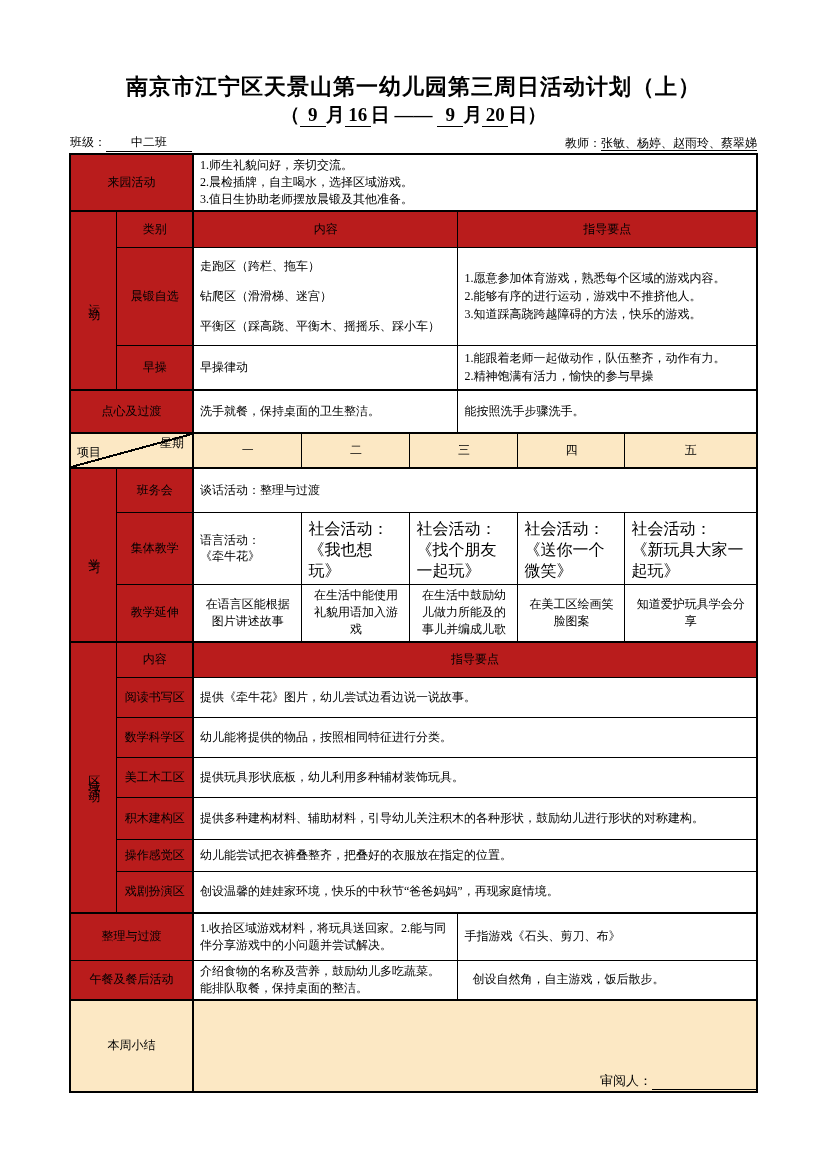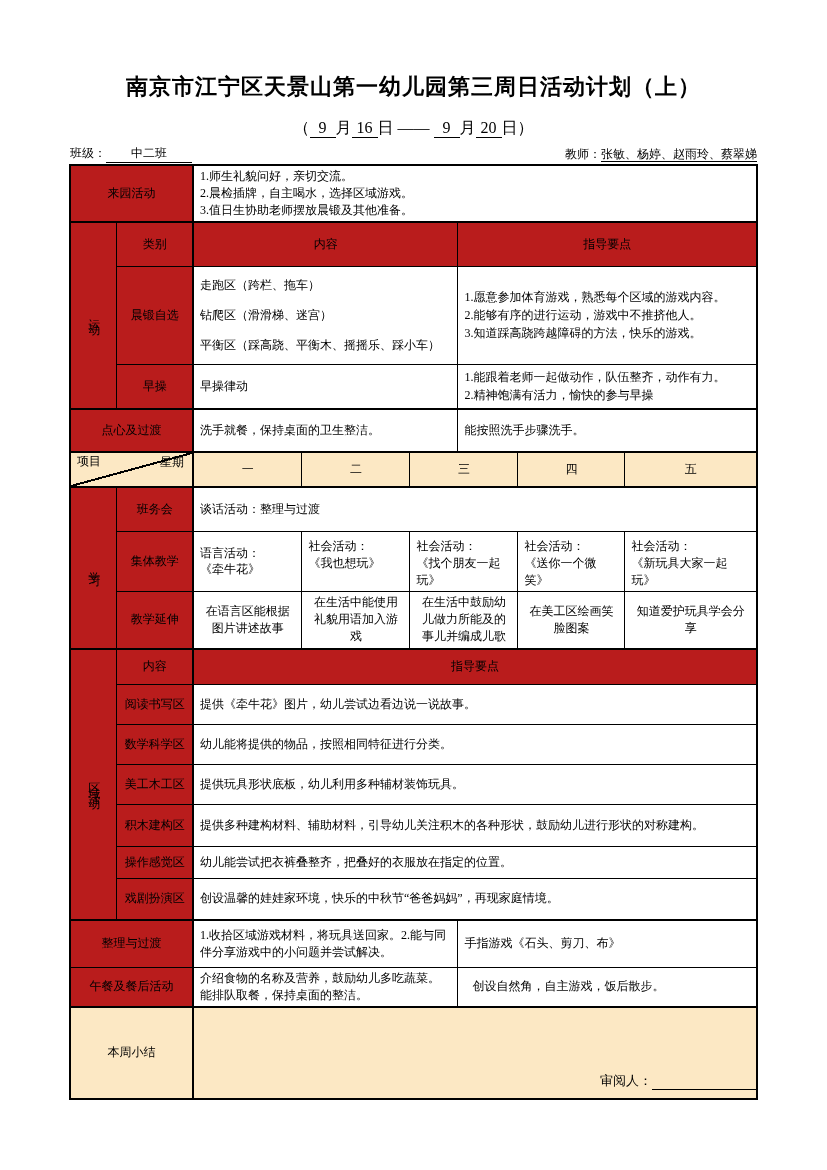--- a/index.html
+++ b/index.html
@@ -1,38 +1,38 @@
 <!DOCTYPE html>
 <html><head>
 <meta charset="utf-8">
 <style>
   html,body{margin:0;padding:0;background:#fff;}
   .page{width:827px;height:1170px;background:#fff;color:#000;position:relative;
         font-family:"Liberation Serif","DejaVu Serif",serif;overflow:hidden;}
   .title{padding-top:72px;text-align:center;font-size:22px;font-weight:bold;letter-spacing:1px;}
-  .subtitle{text-align:center;font-size:16px;font-weight:normal;margin-top:16px;}
+  .subtitle{text-align:center;font-size:19px;font-weight:bold;margin-top:0;}
   .subtitle .u{display:inline-block;min-width:26px;text-align:center;border-bottom:1px solid #000;}
   .meta{width:687px;margin:6px auto 1px;font-size:12px;display:flex;justify-content:space-between;align-items:flex-end;}
   .meta .uv{border-bottom:1px solid #000;display:inline-block;min-width:70px;text-align:center;padding:0 8px;}
   table{width:687px;margin:0 auto;border-collapse:collapse;table-layout:fixed;border:2px solid #000;font-size:12px;}
   td{border:1px solid #000;padding:2px 6px;vertical-align:middle;word-break:break-all;}
   .lbl{background:#b91c1c;text-align:center;padding:2px 1px;}
   .beige{background:#fce8c4;}
   .ctr{text-align:center;}
-  .sm{font-size:12px;vertical-align:top;padding-top:6px;}
+  .sm{font-size:16px;vertical-align:top;padding-top:6px;}
   .vtext{writing-mode:vertical-lr;text-orientation:upright;display:inline-block;letter-spacing:5px;}
   .bt2{border-top:2px solid #000;}
   .bl2{border-left:2px solid #000;}
   .lines div{line-height:17px;}
   .spaced div{line-height:30px;}
   .pts div{line-height:18px;}
   .diag{position:relative;height:100%;padding:14px;
         background-image:linear-gradient(to bottom right,transparent calc(50% - 1px),#000 calc(50% - 1px),#000 calc(50% + 1px),transparent calc(50% + 1px));}
   .diag .tr{position:absolute;top:1px;right:8px;}
-  .diag .bl{position:absolute;bottom:16px;left:6px;}
+  .diag .bl{position:absolute;bottom:6px;left:6px;}
   .jt1{line-height:16px;}
   .reviewer{position:absolute;right:70px;top:1072px;font-size:13px;}
   .reviewer .blank{display:inline-block;width:105px;border-bottom:1px solid #000;height:14px;vertical-align:bottom;}
 </style>
 </head>
 <body>
 
 <div class="page">
 
   <div class="title">南京市江宁区天景山第一幼儿园第三周日活动计划（上）</div>
@@ -67,21 +67,21 @@
     <tbody>
         <tr style="height:53px">
       <td colspan="2" class="lbl">来园活动</td>
       <td colspan="6" class="lines bl2">
         <div>1.师生礼貌问好，亲切交流。</div>
         <div>2.晨检插牌，自主喝水，选择区域游戏。</div>
         <div>3.值日生协助老师摆放晨锻及其他准备。</div>
       </td>
     </tr>
 
-    <tr style="height:44px" class="bt2">
+    <tr style="height:36px" class="bt2">
       <td rowspan="3" class="lbl bt2">
         <span class="vtext">运动</span>
       </td>
       <td class="lbl bt2">类别</td>
       <td colspan="3" class="lbl bt2 bl2">内容</td>
       <td colspan="3" class="lbl bt2">指导要点</td>
     </tr>
 
     <tr style="height:98px">
       <td class="lbl">晨锻自选</td>

